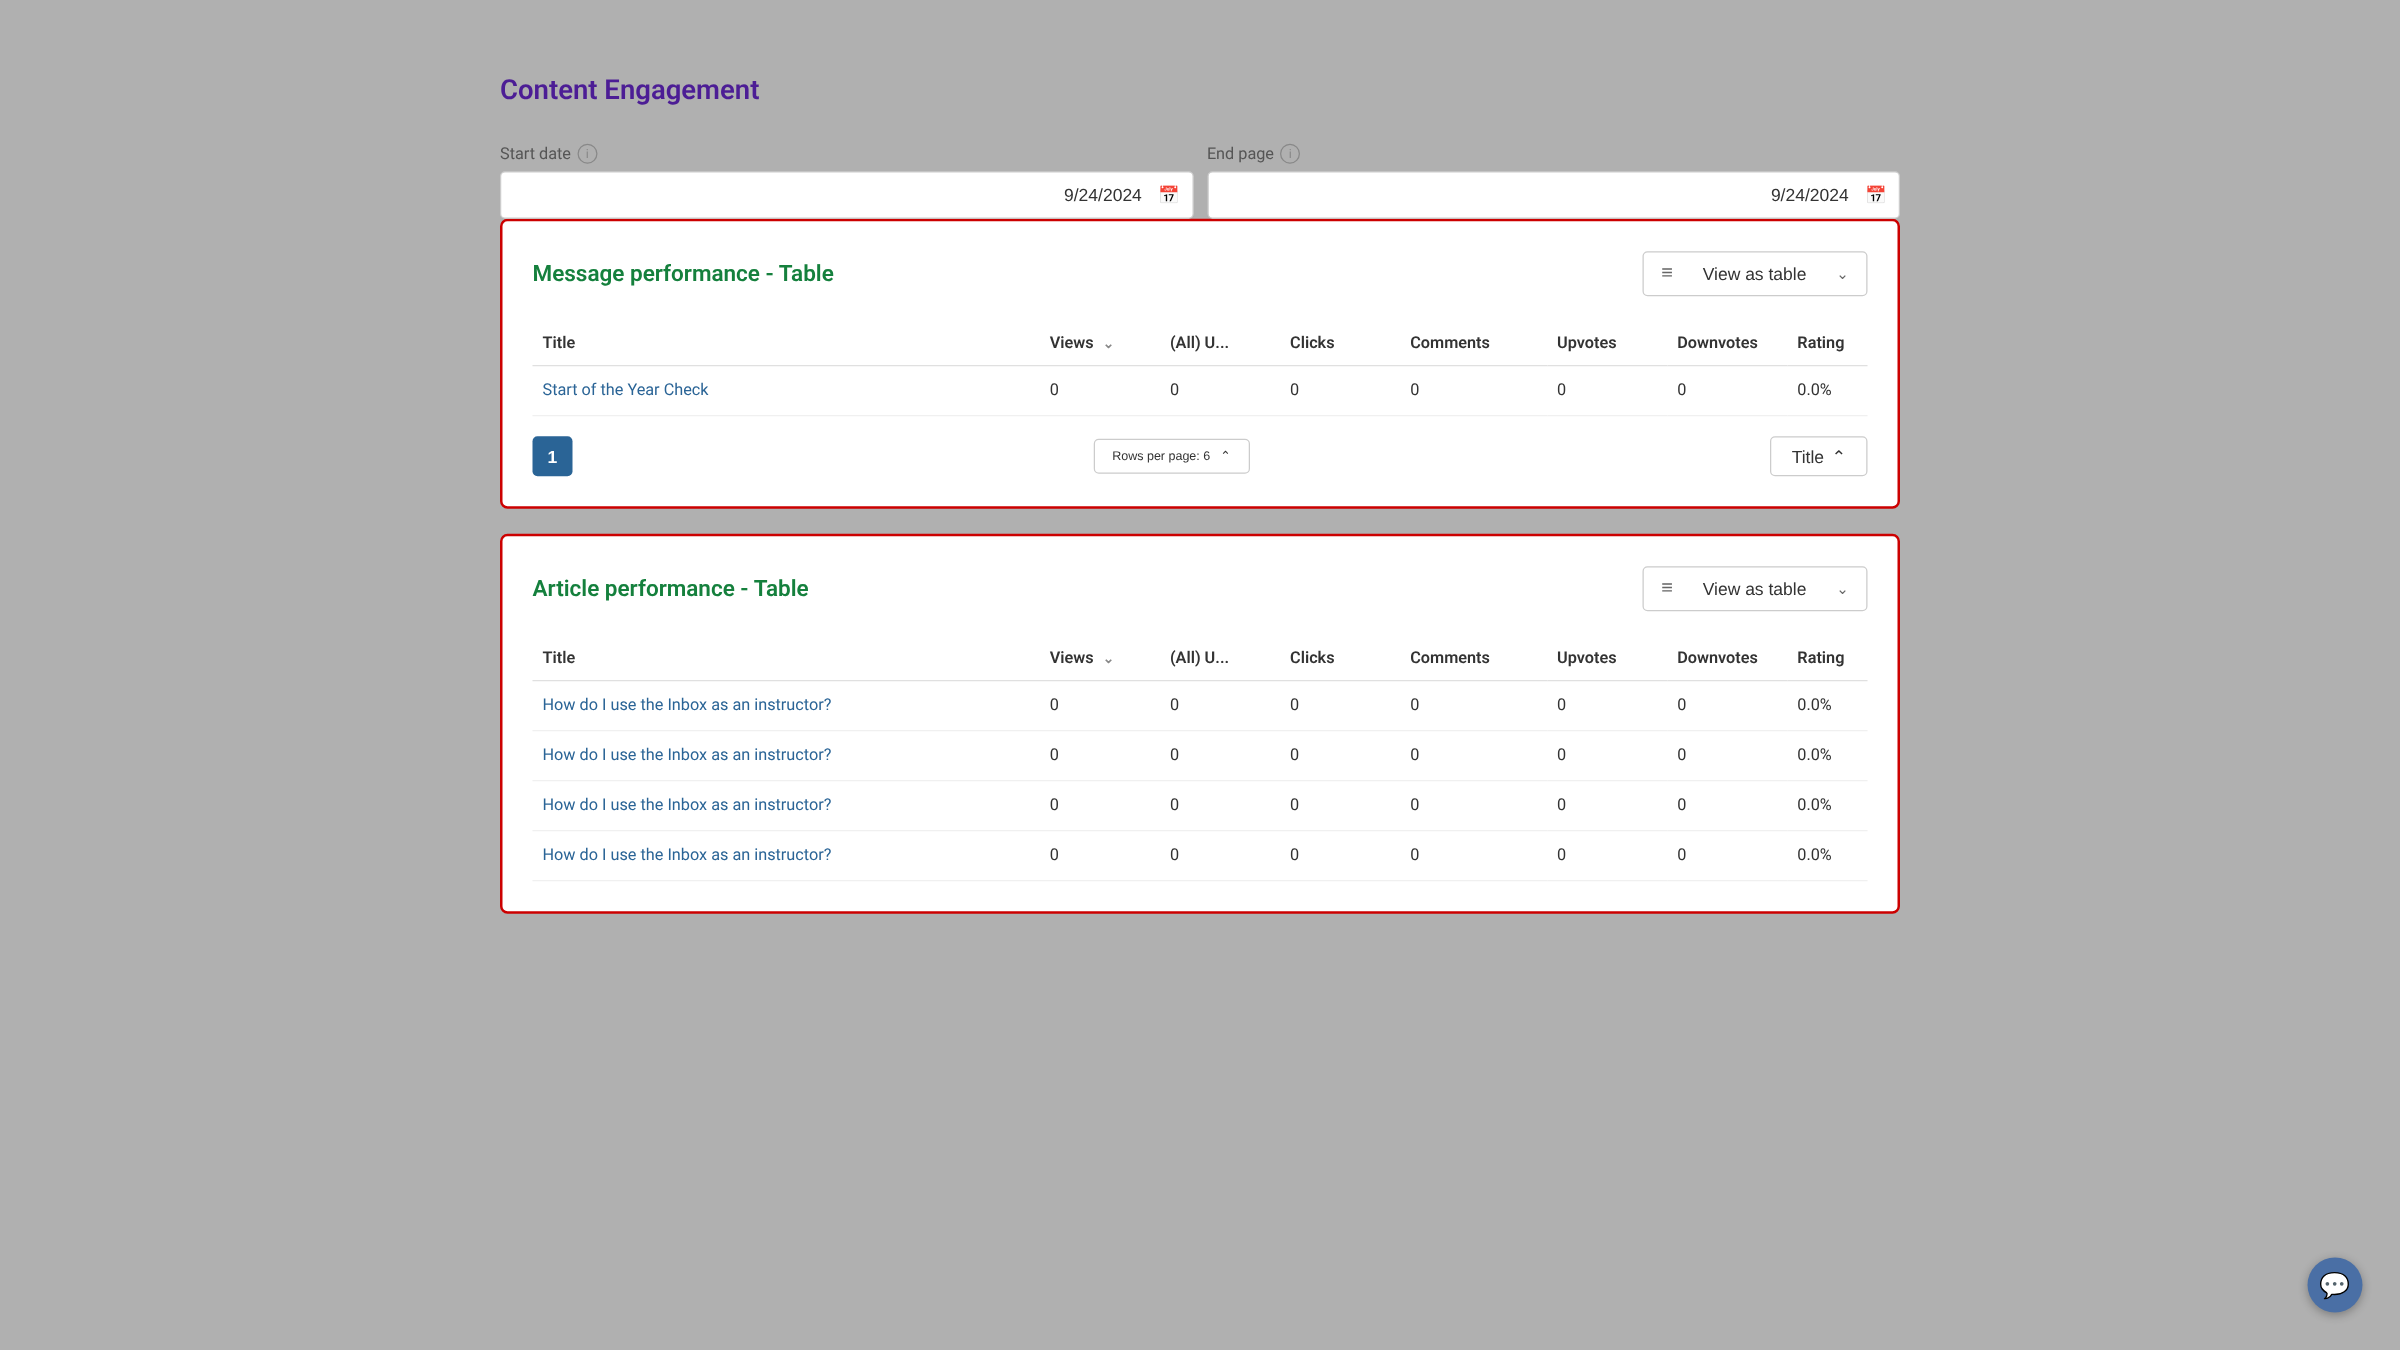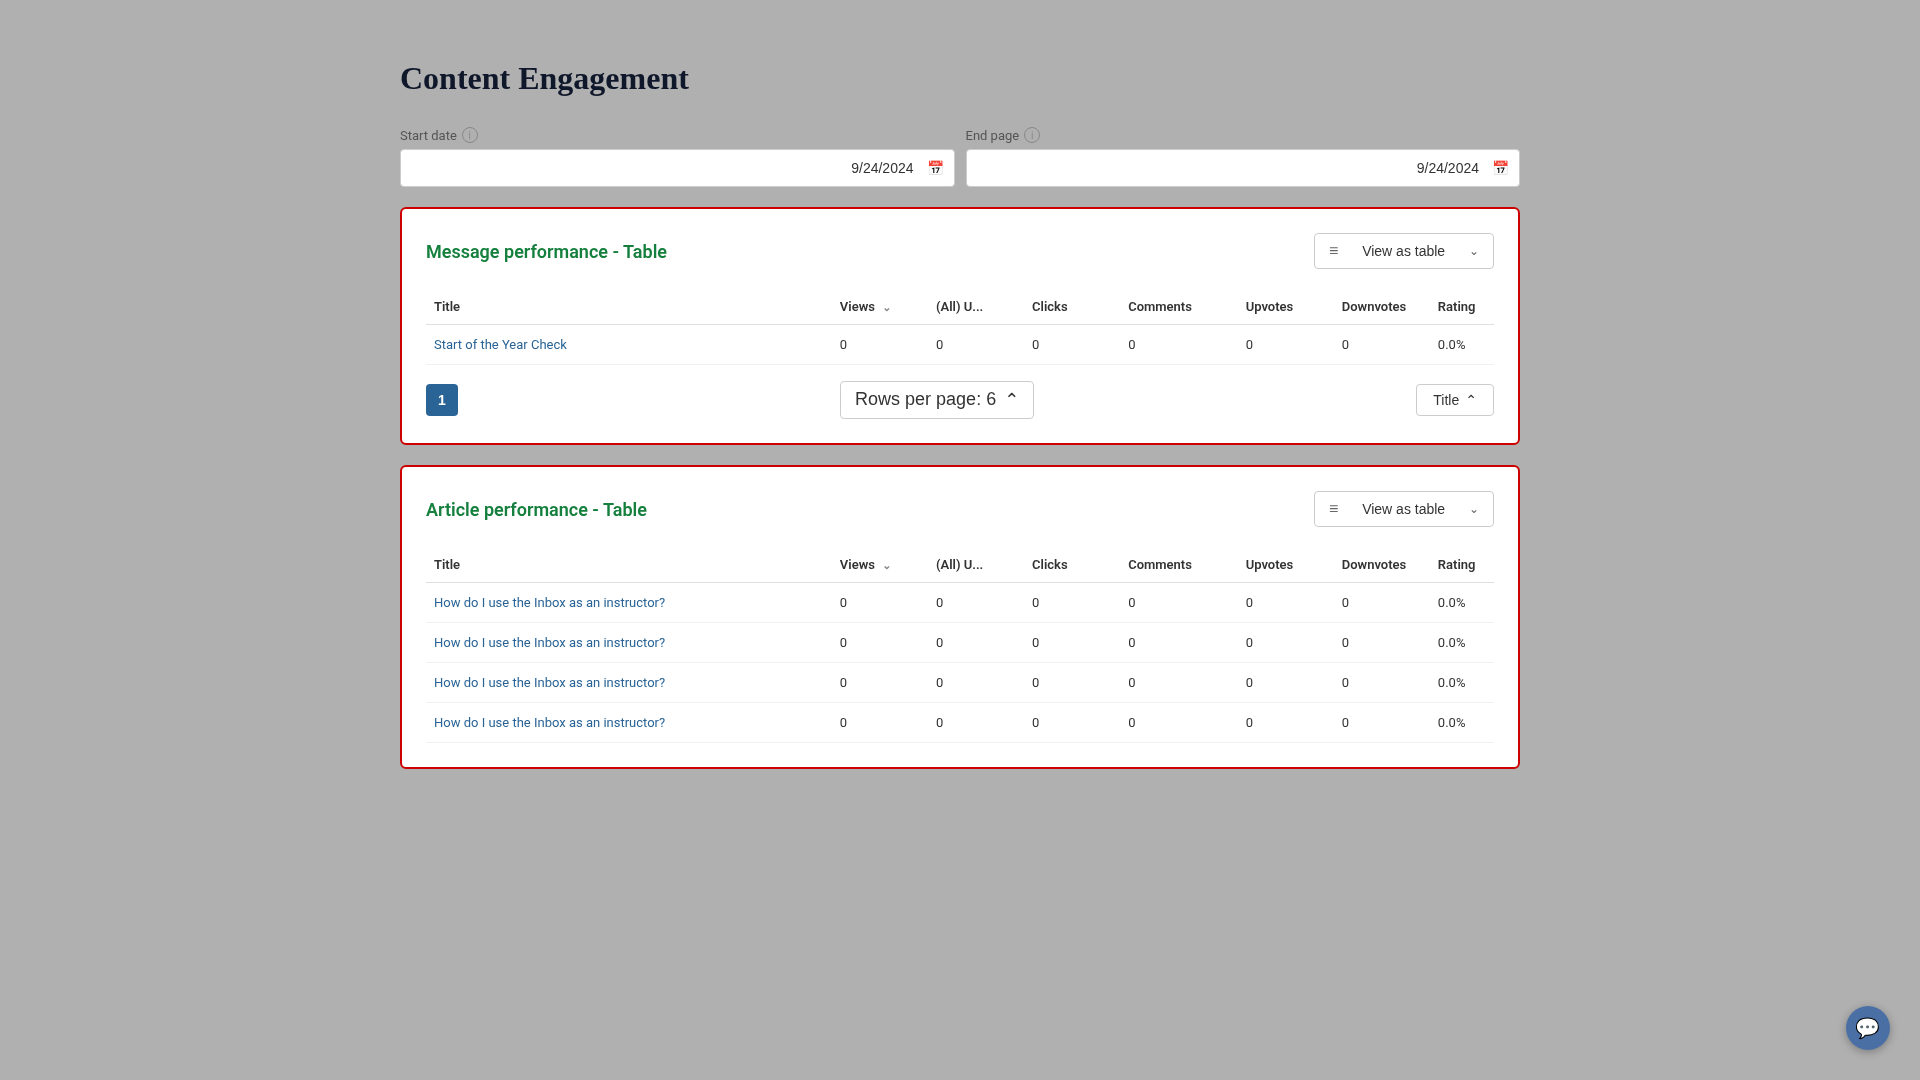--- a/index.html
+++ b/index.html
@@ -9,30 +9,28 @@
       font-size: 14px;
       color: #333;
       min-height: 1080px;
     }
     .page-container {
       max-width: 1200px;
       margin: 0 auto;
       padding: 60px 40px 40px 40px;
     }
     .page-title {
-      font-size: 32px;
+      font-size: 22px;
       font-weight: 600;
-      color: #0f172a;
+      color: #4c1d95;
       margin-bottom: 30px;
-      font-family: Liberation Serif, serif;
     }
     .date-row {
       display: flex;
       gap: 11px;
-      margin-bottom: 20px;
       align-items: flex-end;
     }
     .date-field {
       display: flex;
       flex-direction: column;
       gap: 6px;
       flex: 1;
     }
     .date-label {
       font-size: 13px;
@@ -184,28 +182,28 @@
       border-radius: 4px;
       border: none;
       background: #2a6496;
       color: #fff;
       font-size: 14px;
       cursor: pointer;
       font-weight: 600;
     }
     .rows-per-page-btn {
       display: flex;
-      align-items: flex-start;
+      align-items: flex-end;
       gap: 8px;
       border: 1px solid #ccc;
       border-radius: 4px;
       padding: 7px 14px;
       background: #fff;
       cursor: pointer;
-      font-size: 18px;
+      font-size: 10px;
       color: #333;
     }
     .export-btn {
       display: flex;
       align-items: center;
       gap: 6px;
       border: 1px solid #ccc;
       border-radius: 4px;
       padding: 7px 16px;
       background: #fff;

